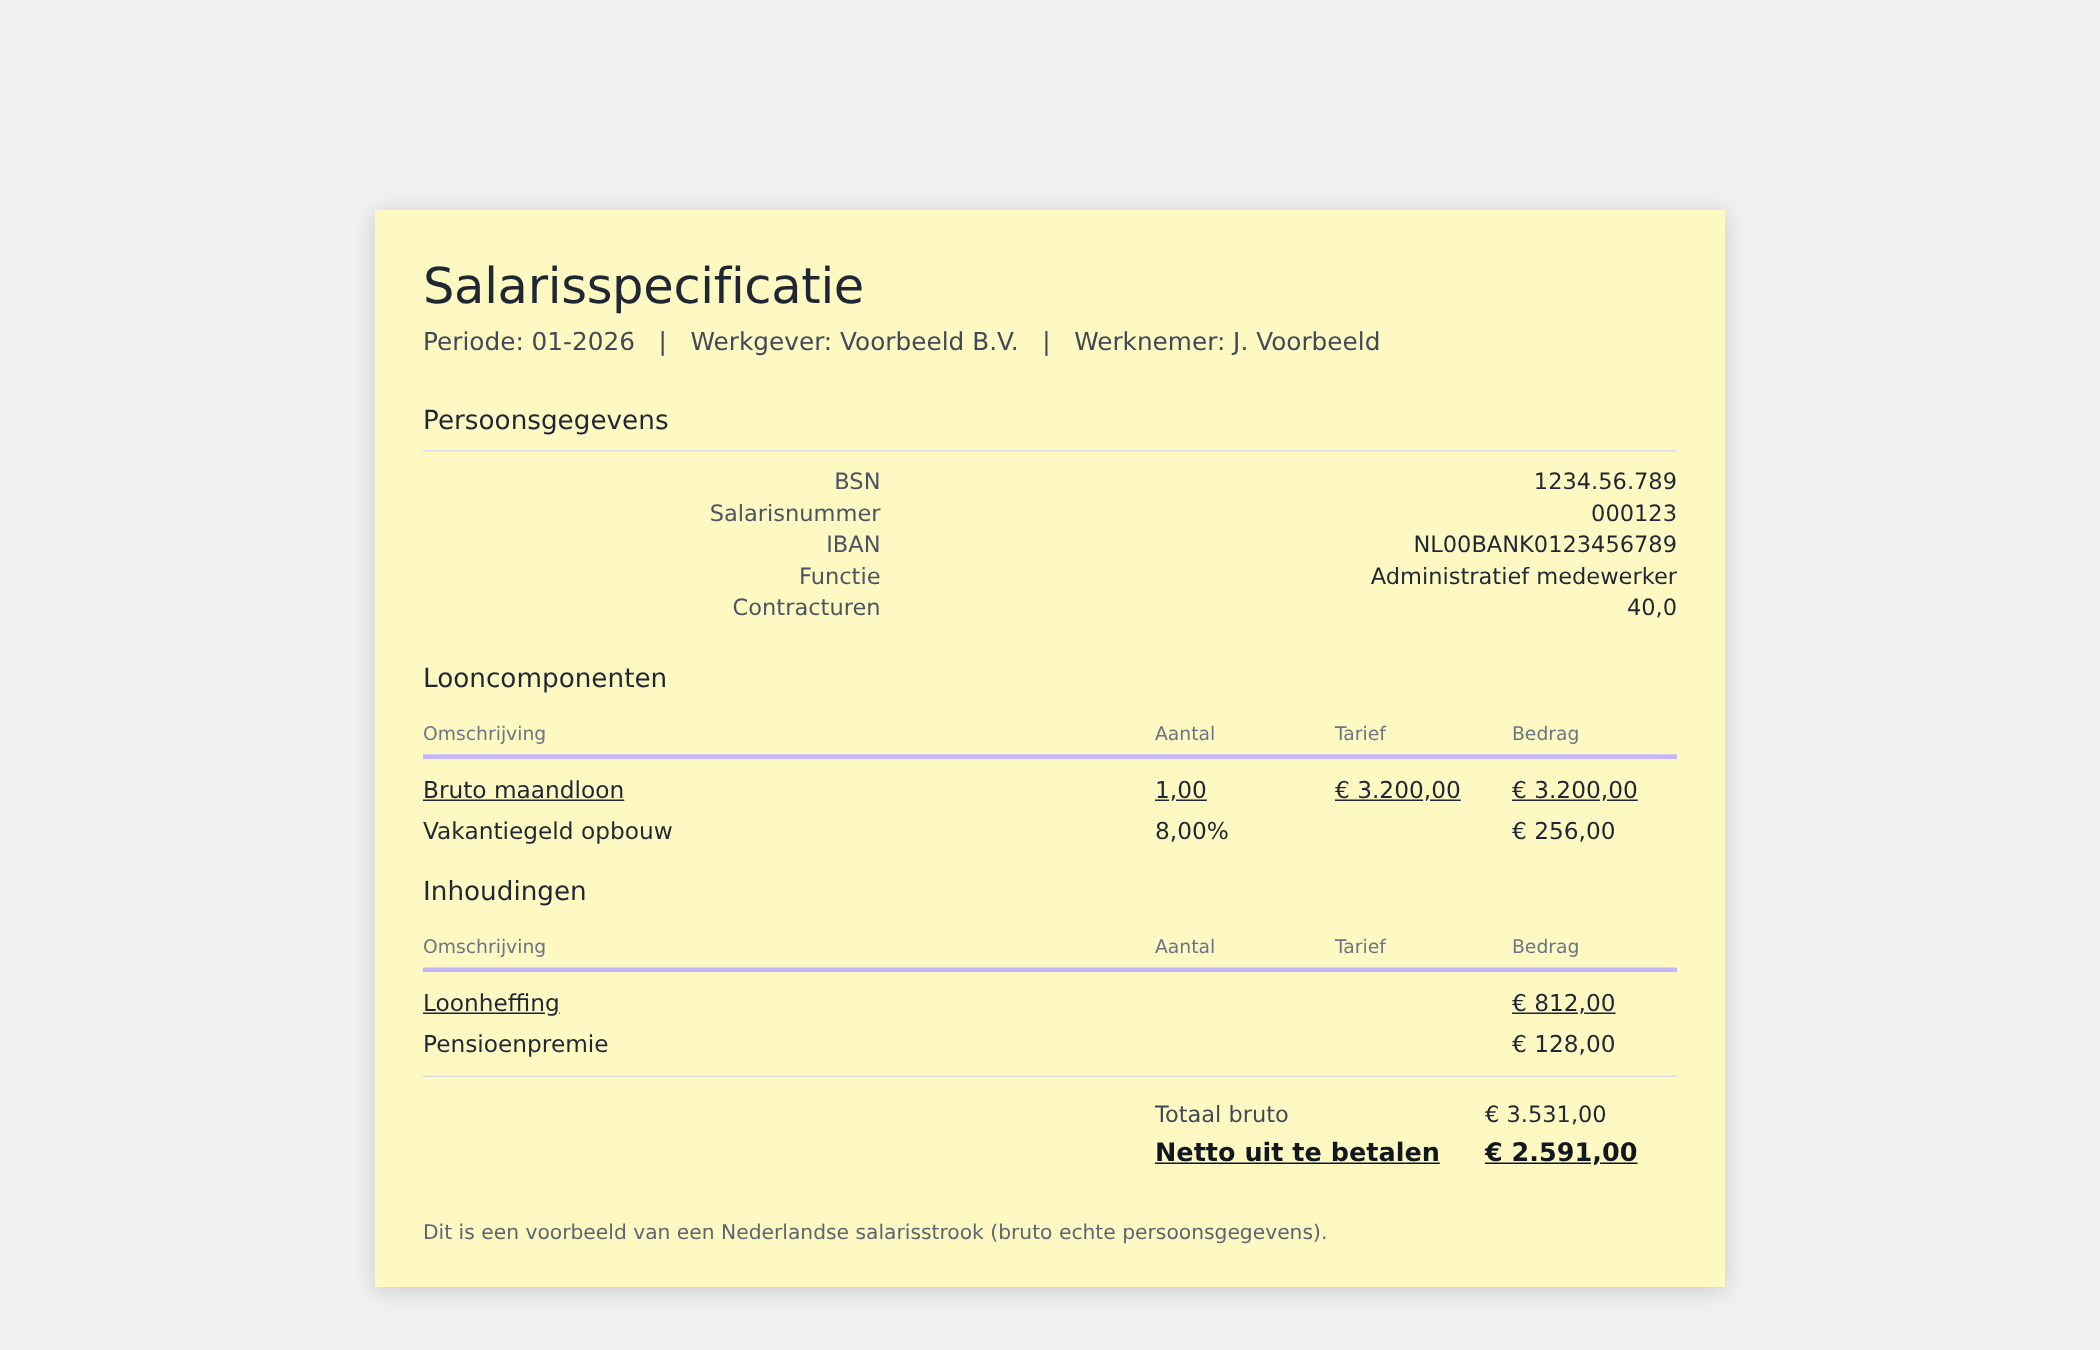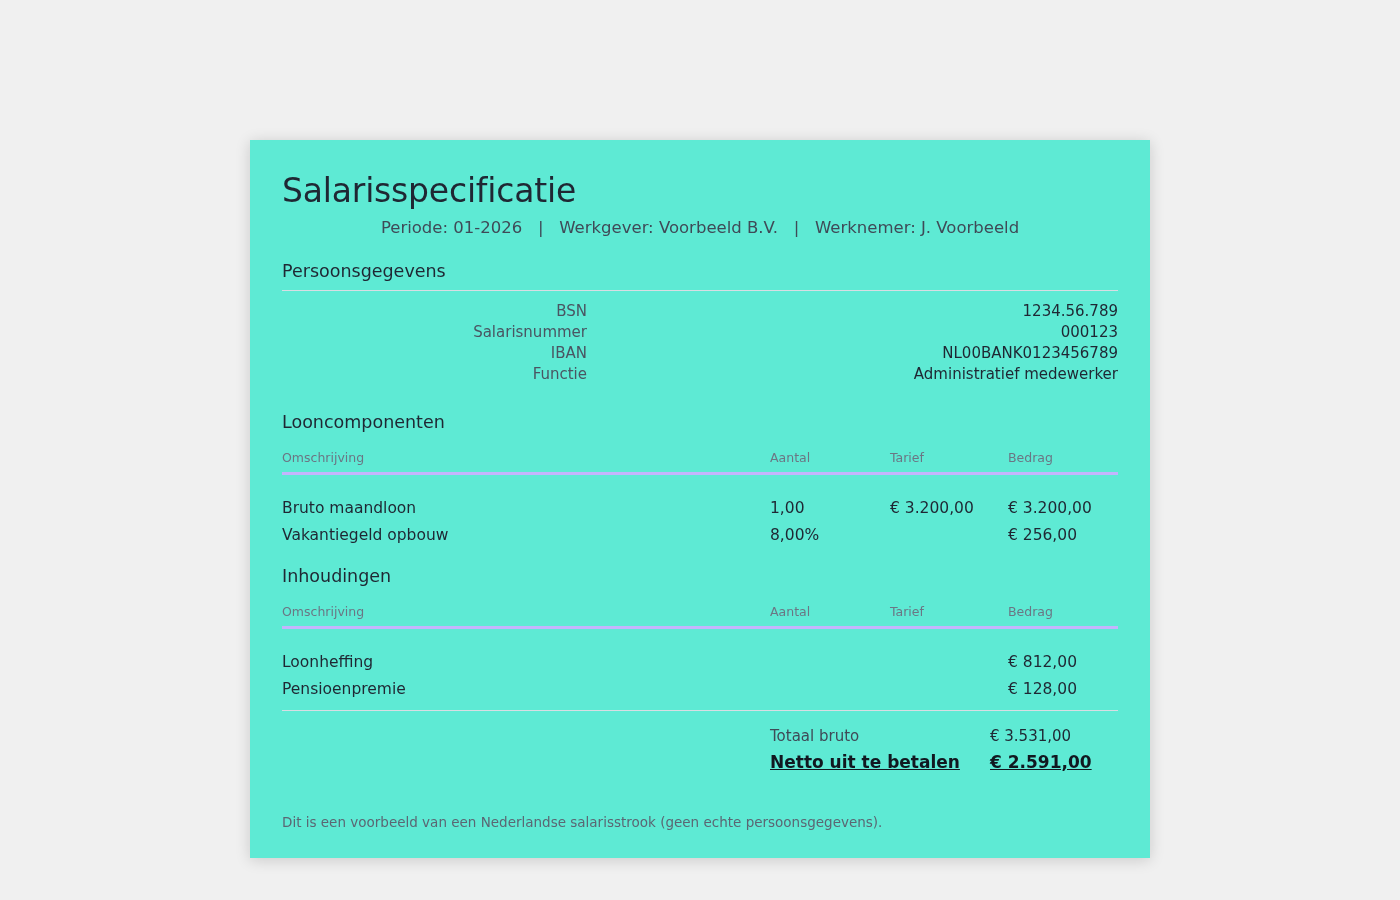--- a/index.html
+++ b/index.html
@@ -17,40 +17,39 @@
     position: relative;
     width: 1400px;
     height: 900px;
   }
   .payslip {
     position: absolute;
     left: 250px;
     top: 140px;
     width: 900px;
     height: 718px;
-    background: #5eead4;
+    background: #fef9c3;
     box-shadow: 0 2px 14px rgba(0,0,0,0.16);
     box-sizing: border-box;
     padding: 32px 32px 0 32px;
     overflow: hidden;
   }
   .doc-title {
     font-size: 33px;
     color: #1f2733;
     font-weight: 400;
     letter-spacing: -0.2px;
     margin: 0 0 8px 0;
     line-height: 1.15;
   }
   .doc-sub {
     font-size: 16.5px;
     color: #3f4a57;
-    margin: 0 0 24px 0;
+    margin: 0 0 34px 0;
     white-space: pre;
-    text-align: center;
   }
   .section-title {
     font-size: 17.5px;
     color: #1f2733;
     font-weight: 400;
     margin: 0 0 8px 0;
   }
   .rule {
     border-bottom: 1px solid #d8dde3;
     height: 1px;
@@ -96,21 +95,22 @@
     padding: 0 0 7px 0;
     border-bottom: 3px solid #c4b5fd;
   }
   table.lines td {
     font-size: 15.5px;
     color: #1f2733;
     text-align: left;
     padding: 5px 0 4px 0;
   }
   table.lines tr.first-row td {
-    padding-top: 24px;
+    padding-top: 12px;
+    text-decoration: underline;
   }
   table.lines tr.last-row td {
     padding-bottom: 12px;
     border-bottom: 1px solid #d8dde3;
   }
 
   .totals {
     margin-top: 14px;
     width: 100%;
     border-collapse: collapse;
@@ -165,20 +165,24 @@
             <td class="k">Salarisnummer</td>
             <td class="v">000123</td>
           </tr>
           <tr>
             <td class="k">IBAN</td>
             <td class="v">NL00BANK0123456789</td>
           </tr>
           <tr>
             <td class="k">Functie</td>
             <td class="v">Administratief medewerker</td>
+          </tr>
+          <tr>
+            <td class="k">Contracturen</td>
+            <td class="v">40,0</td>
           </tr>
         </tbody>
       </table>
     </div>
 
     <div class="spacer-lg"></div>
 
     <div class="section">
       <div class="section-title">Looncomponenten</div>
       <div class="spacer-sm"></div>
@@ -264,16 +268,16 @@
           <td class="t-value">€ 3.531,00</td>
         </tr>
         <tr class="grand">
           <td></td>
           <td class="t-label">Netto uit te betalen</td>
           <td class="t-value">€ 2.591,00</td>
         </tr>
       </tbody>
     </table>
 
-    <div class="footnote">Dit is een voorbeeld van een Nederlandse salarisstrook (geen echte persoonsgegevens).</div>
+    <div class="footnote">Dit is een voorbeeld van een Nederlandse salarisstrook (bruto echte persoonsgegevens).</div>
 
   </div>
 </div>
 
 </body></html>

